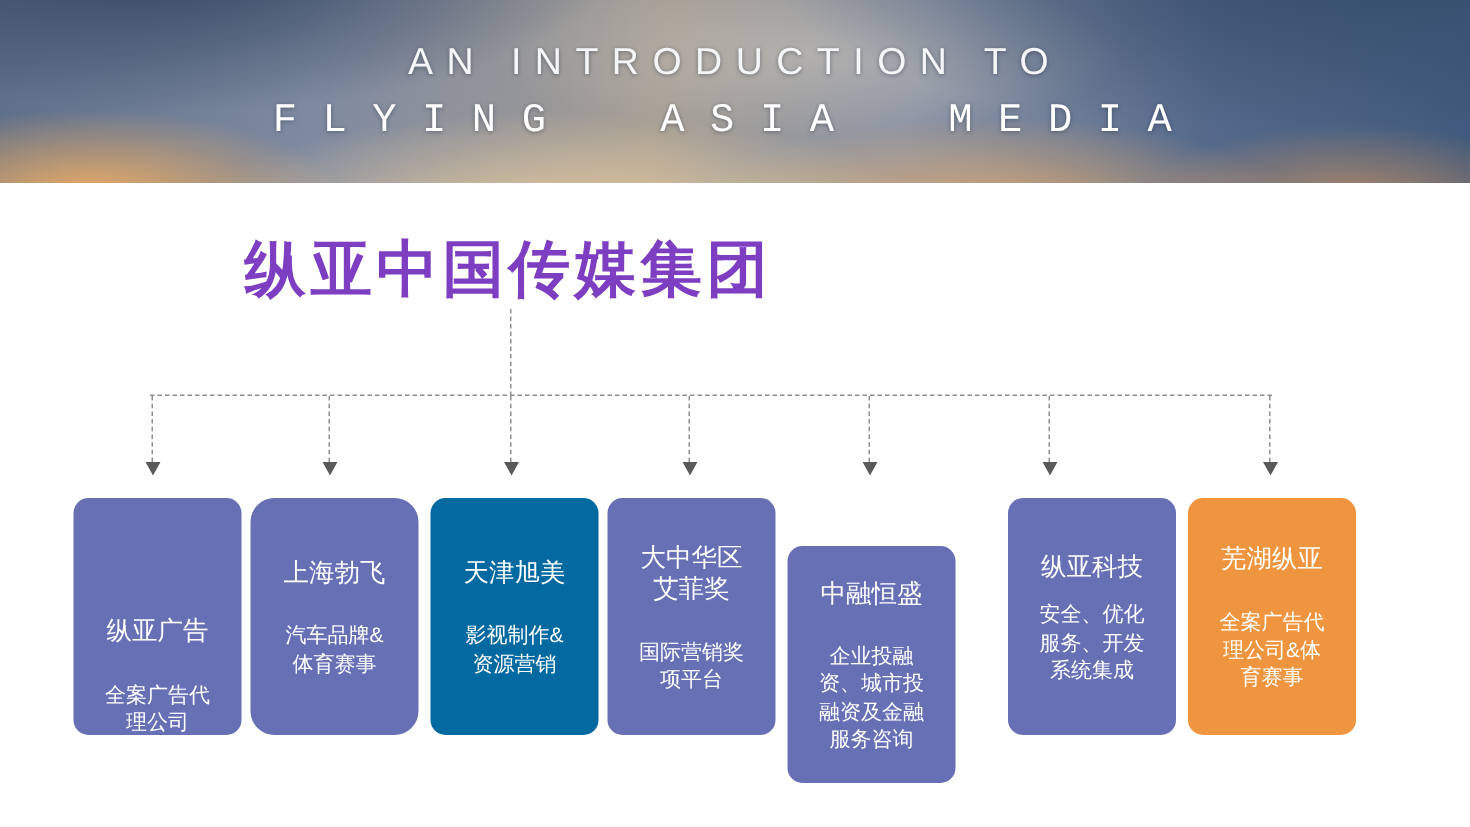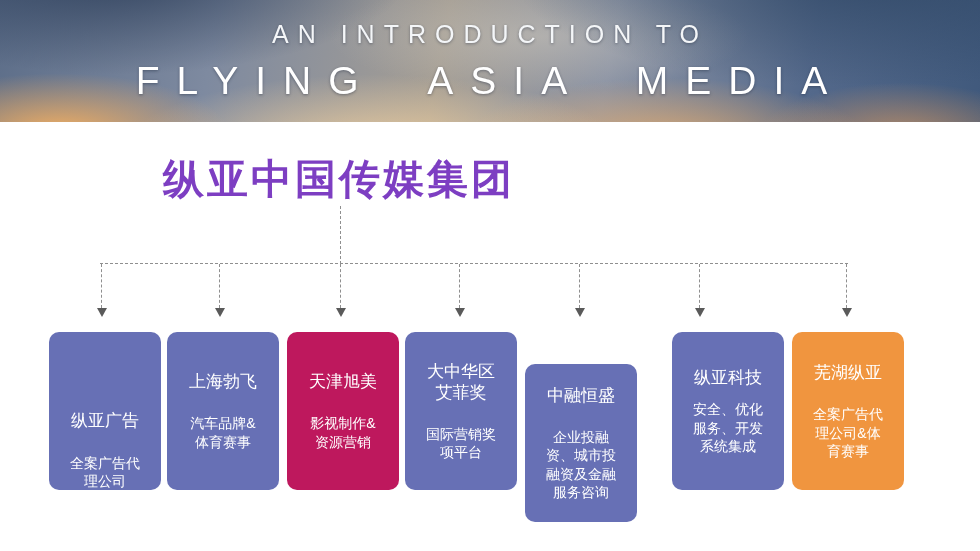--- a/index.html
+++ b/index.html
@@ -30,22 +30,23 @@
     position: absolute; inset: 0;
     display: flex; flex-direction: column; align-items: center; justify-content: center;
     color: #ffffff; text-align: center;
     text-shadow: 0 1px 3px rgba(30,40,60,0.45);
   }
   .banner-line1 {
     font-size: 25px; letter-spacing: 9px; font-weight: 400;
     color: #f4f6f8; margin-bottom: 10px;
   }
   .banner-line2 {
-    font-size: 39px; letter-spacing: 17px; word-spacing: 26px; font-weight: 400;
+    font-size: 27px; letter-spacing: 17px; word-spacing: 26px; font-weight: 400;
     color: #ffffff;
+    font-family: Liberation Mono, monospace;
   }
 
   
   .page-title {
     position: absolute;
     left: 163px; top: 152px;
     font-size: 41px;
     font-weight: bold;
     letter-spacing: 3px;
     color: #7d3ec2;
@@ -95,21 +96,21 @@
   .org-box .box-title {
     font-size: 17px;
     font-weight: 500;
     line-height: 1.25;
   }
   .org-box .box-subtitle {
     font-size: 14px;
     line-height: 1.3;
   }
   .pos-1 { left: 49px; justify-content: flex-end; }
-  .pos-2 { left: 167px; }
+  .pos-2 { left: 167px; border-radius: 16px; }
   .pos-3 { left: 287px; }
   .pos-4 { left: 405px; }
   .pos-5 { left: 525px; }
   .pos-6 { left: 672px; gap: 12px; }
   .pos-7 { left: 792px; }
 </style>
 </head>
 <body>
 
 <div class="slide">
@@ -136,21 +137,21 @@
   </div>
 
   <div class="org-box pos-1" style="background: rgb(103, 112, 181);">
     <div class="box-title">纵亚广告</div>
     <div class="box-subtitle">全案广告代理公司</div>
   </div>
   <div class="org-box pos-2" style="background: rgb(103, 112, 181);">
     <div class="box-title">上海勃飞</div>
     <div class="box-subtitle">汽车品牌&amp;体育赛事</div>
   </div>
-  <div class="org-box pos-3" style="background: #be185d;">
+  <div class="org-box pos-3" style="background: #0369a1;">
     <div class="box-title">天津旭美</div>
     <div class="box-subtitle">影视制作&amp;资源营销</div>
   </div>
   <div class="org-box pos-4" style="background: rgb(103, 112, 181); align-items: center;">
     <div class="box-title">大中华区艾菲奖</div>
     <div class="box-subtitle">国际营销奖项平台</div>
   </div>
   <div class="org-box pos-5" style="background: rgb(103, 112, 181); margin-top: 32px;">
     <div class="box-title">中融恒盛</div>
     <div class="box-subtitle">企业投融资、城市投融资及金融服务咨询</div>

